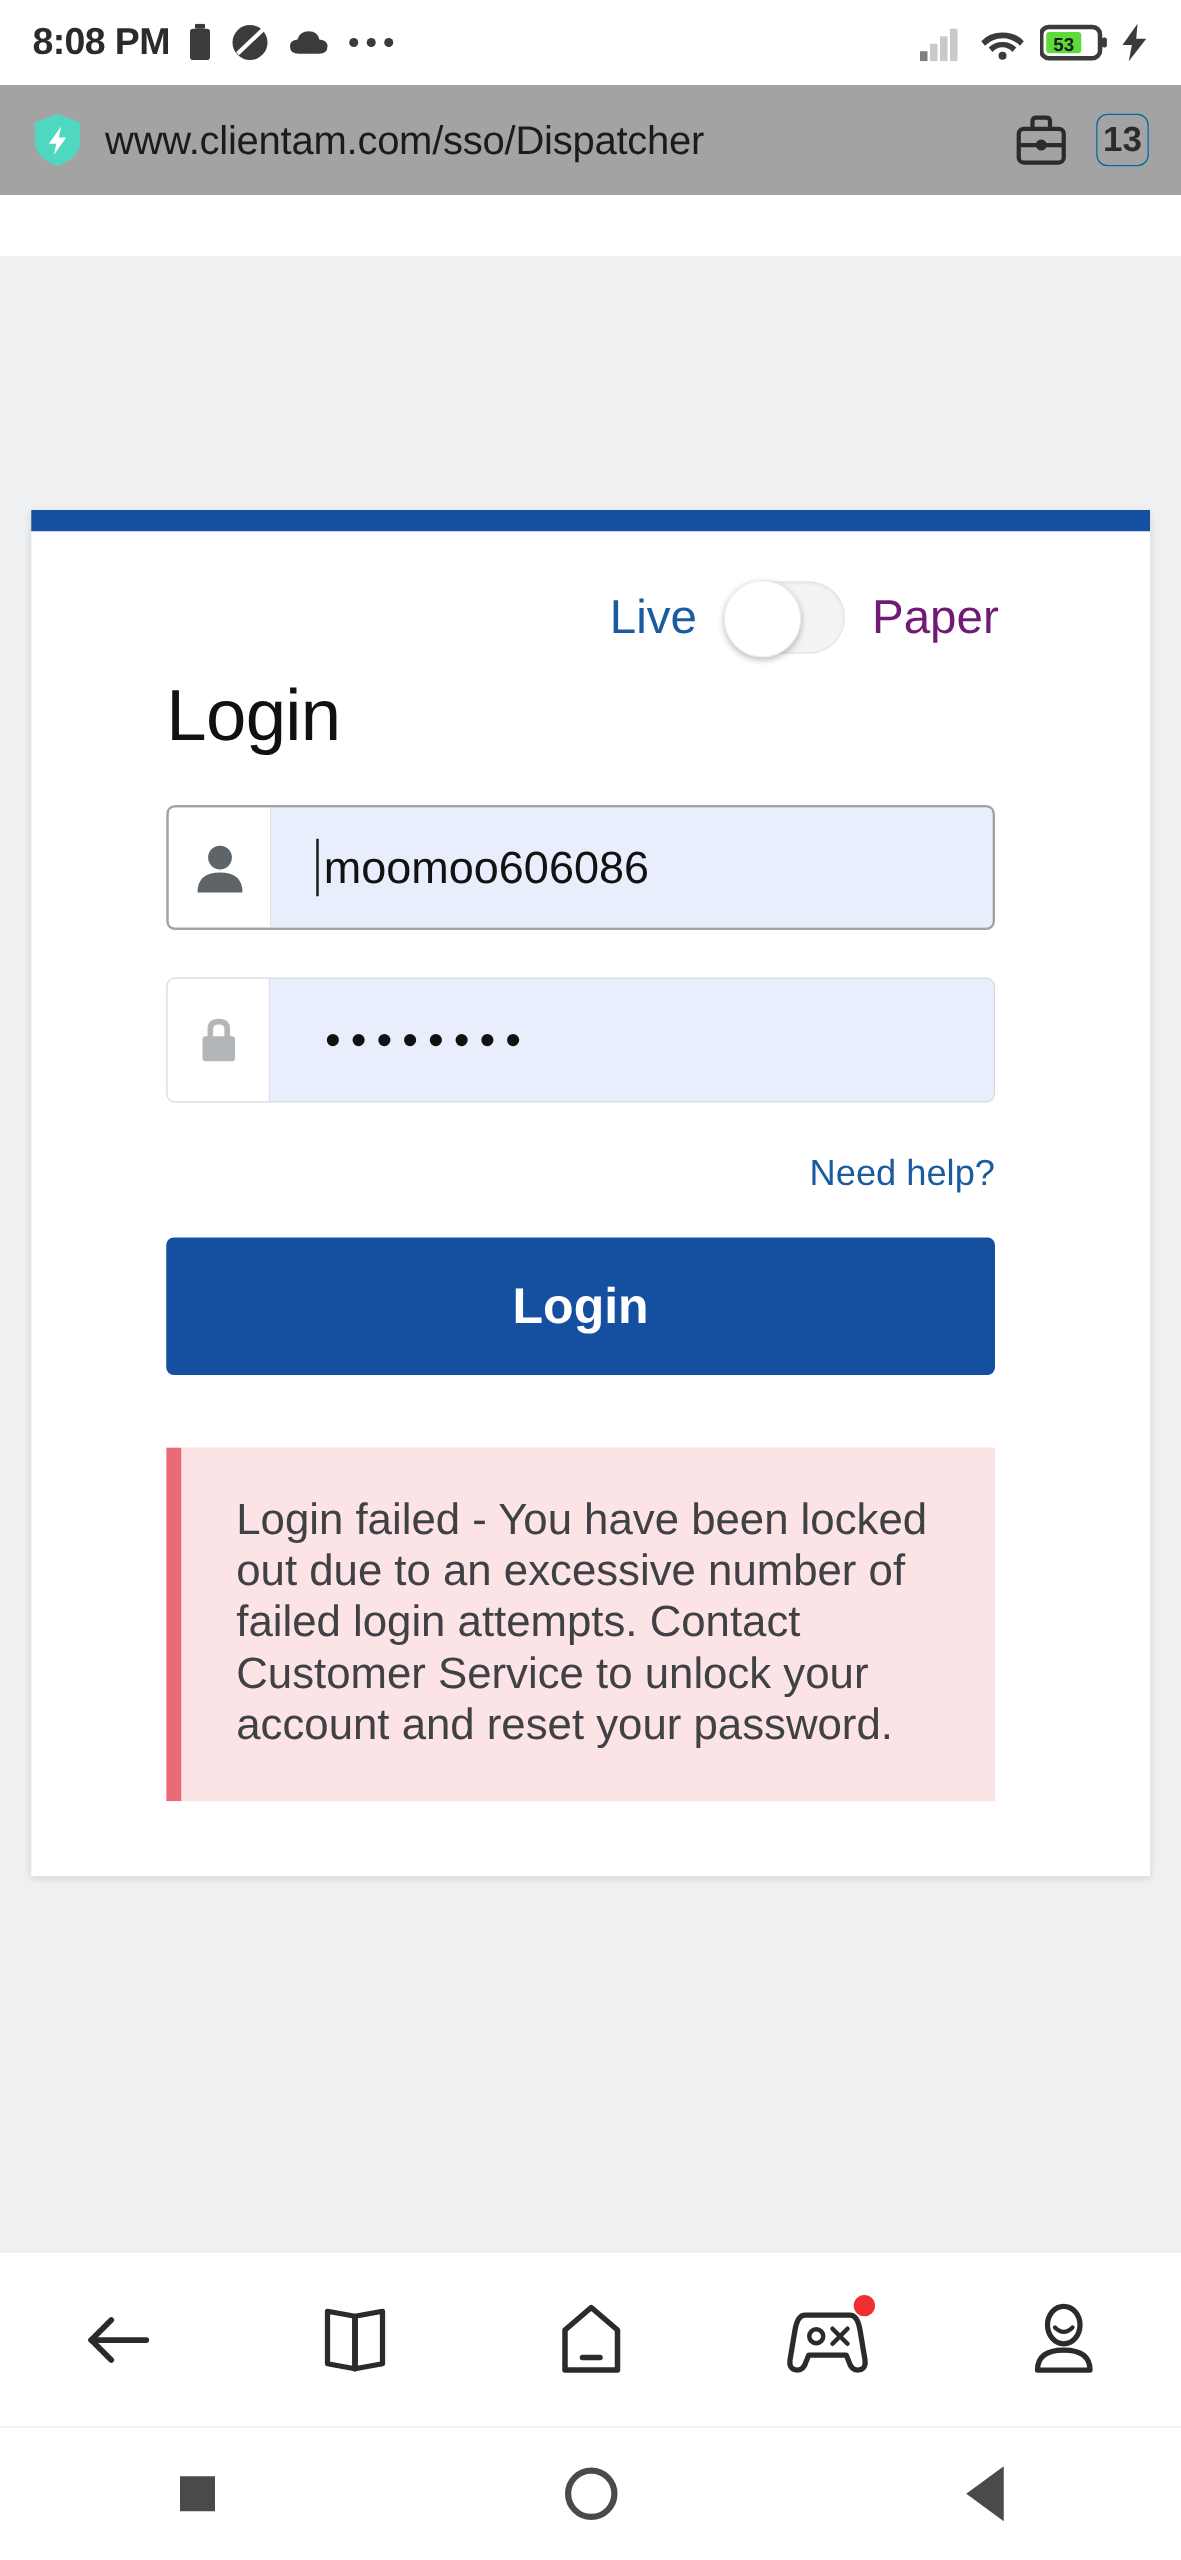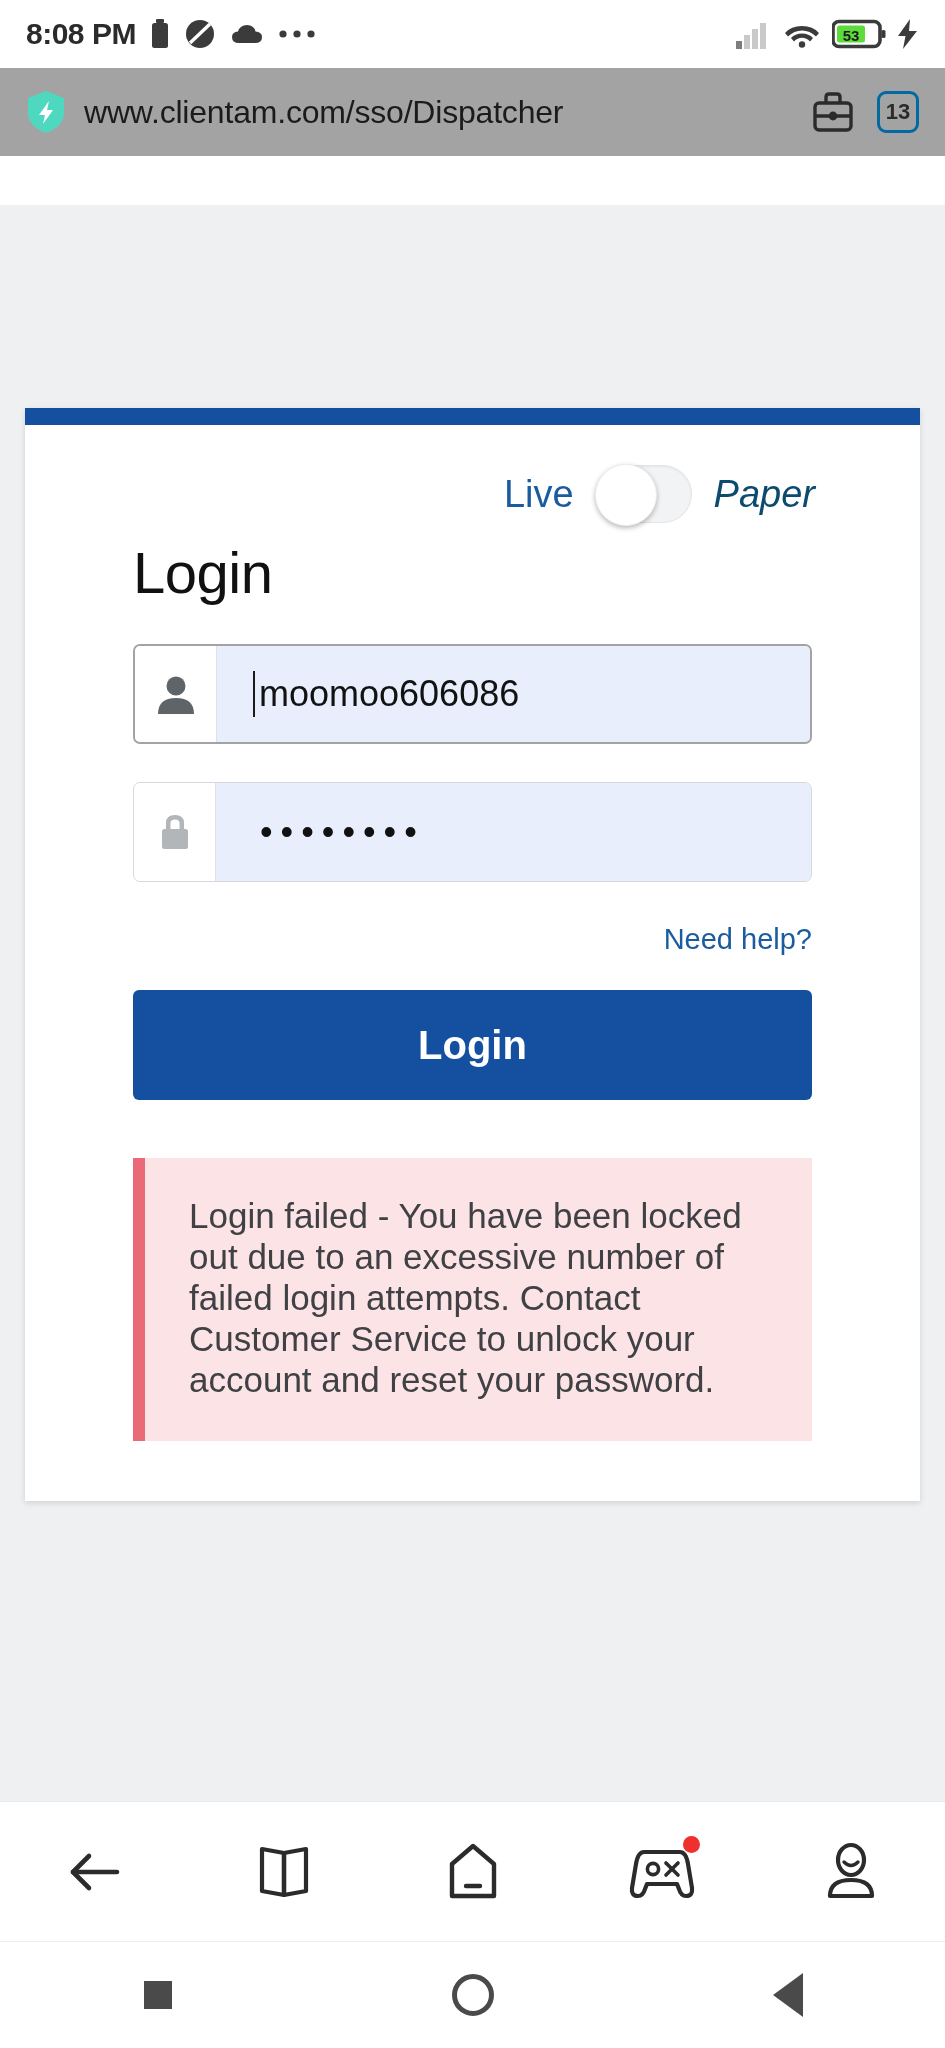--- a/index.html
+++ b/index.html
@@ -27,46 +27,46 @@
     position: absolute; top: 68px; left: 0; width: 945px; height: 88px;
     display: flex; align-items: center; background: #a3a3a3; padding: 0 26px;
   }
   .shield { width: 40px; height: 44px; flex: 0 0 auto; margin-right: 18px; }
   .url-text {
     font-size: 32px; color: #1b1b1b; white-space: nowrap;
     overflow: hidden; flex: 1 1 auto; letter-spacing: -0.2px;
   }
   .url-actions { display: flex; align-items: center; gap: 22px; margin-left: 14px; }
   .tabcount {
-    width: 42px; height: 42px; border: 3px solid #0369a1; border-radius: 9px;
+    width: 42px; height: 42px; border: 1px solid #0369a1; border-radius: 9px;
     display: flex; align-items: center; justify-content: center;
-    font-size: 22px; font-weight: bold; color: #2b2b2b;
+    font-size: 28px; font-weight: bold; color: #2b2b2b;
   }
 
   
   .viewport {
     position: absolute; top: 205px; left: 0; width: 945px; height: 1596px;
     background: #eff0f1; overflow: hidden;
   }
 
   .card {
     position: absolute; top: 203px; left: 25px; width: 895px;
     background: #ffffff;
     box-shadow: 0 2px 6px rgba(0,0,0,0.13);
   }
   .card-topbar { height: 17px; background: #14509f; width: 100%; }
-  .card-body { padding: 34px 0 60px 0; }
+  .card-body { padding: 34px 16px 60px 0; }
 
   
   .toggle-row {
     display: flex; align-items: center; justify-content: flex-end;
     gap: 22px; padding: 0 105px 0 0; height: 70px;
   }
   .lbl-live { font-size: 38px; color: #1b5ca0; }
-  .lbl-paper { font-size: 38px; color: #0c4a6e; font-style: italic; }
+  .lbl-paper { font-size: 38px; color: #701a75; }
   .switch {
     width: 96px; height: 58px; border-radius: 29px;
     background: #f2f3f4; border: 1px solid #e2e4e6;
     position: relative; box-shadow: inset 0 1px 2px rgba(0,0,0,0.06);
     flex: 0 0 auto;
   }
   .knob {
     position: absolute; top: -2px; left: -2px; width: 62px; height: 62px;
     border-radius: 50%; background: #ffffff;
     box-shadow: 0 2px 5px rgba(0,0,0,0.28);

